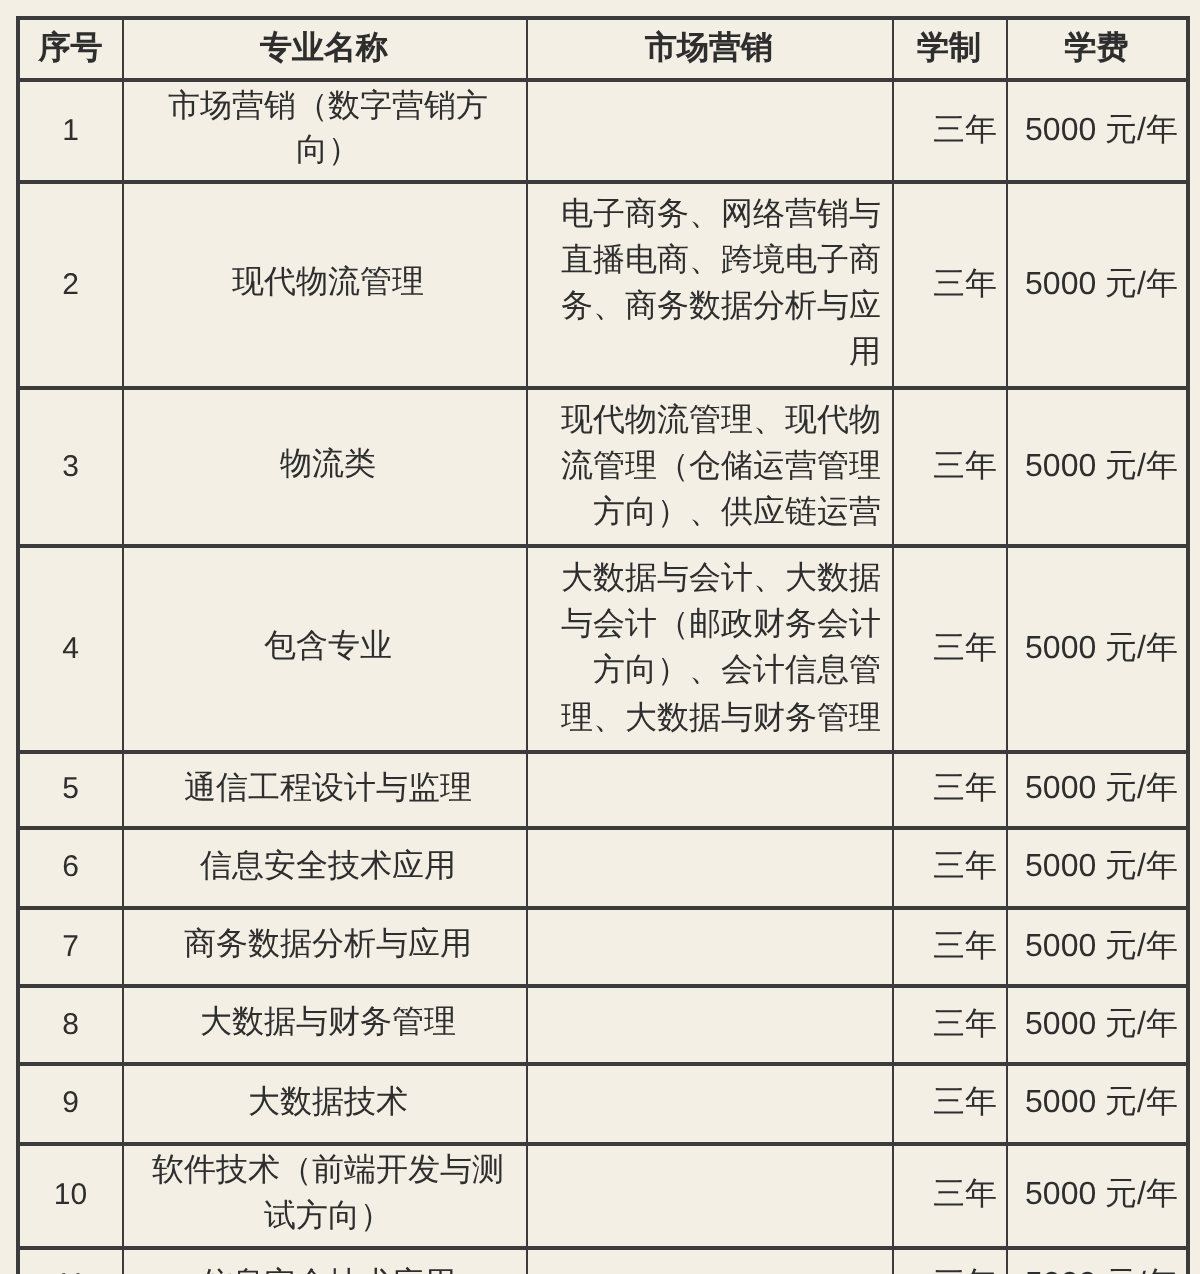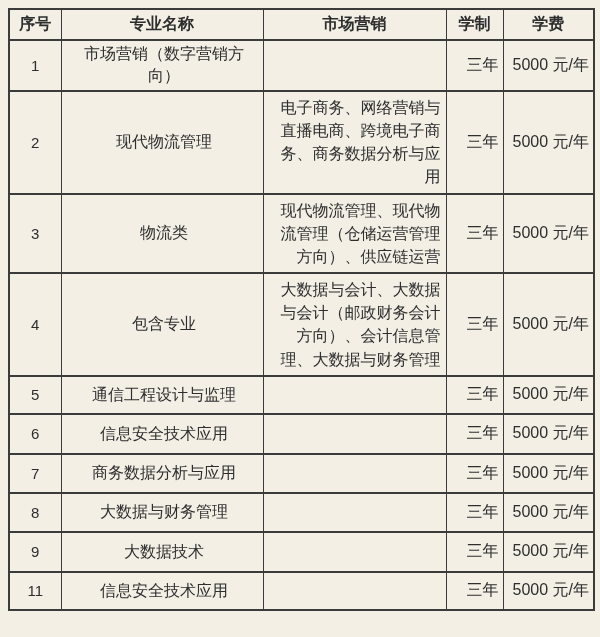--- a/index.html
+++ b/index.html
@@ -143,20 +143,27 @@
       <td class="duration">三年</td>
       <td class="tuition">5000 元/年</td>
     </tr>
     <tr style="height:40px">
       <td class="no">9</td>
       <td class="major">大数据技术</td>
       <td class="includes"></td>
       <td class="duration">三年</td>
       <td class="tuition">5000 元/年</td>
     </tr>
+    <tr style="height:52px">
+      <td class="no">10</td>
+      <td class="major">软件技术（前端开发与测试方向）</td>
+      <td class="includes"></td>
+      <td class="duration">三年</td>
+      <td class="tuition">5000 元/年</td>
+    </tr>
     <tr style="height:38px">
       <td class="no">11</td>
       <td class="major">信息安全技术应用</td>
       <td class="includes"></td>
       <td class="duration">三年</td>
       <td class="tuition">5000 元/年</td>
     </tr>
   </tbody>
 </table>
 

